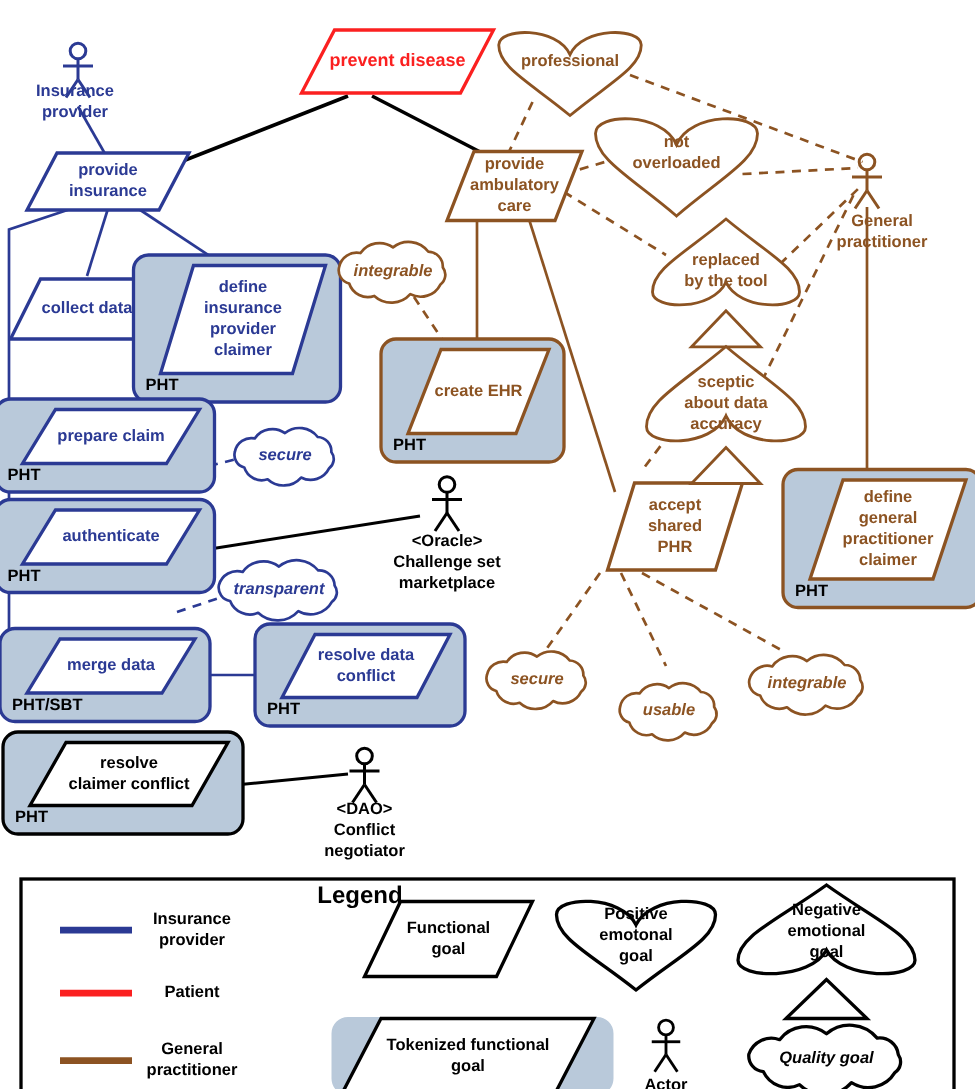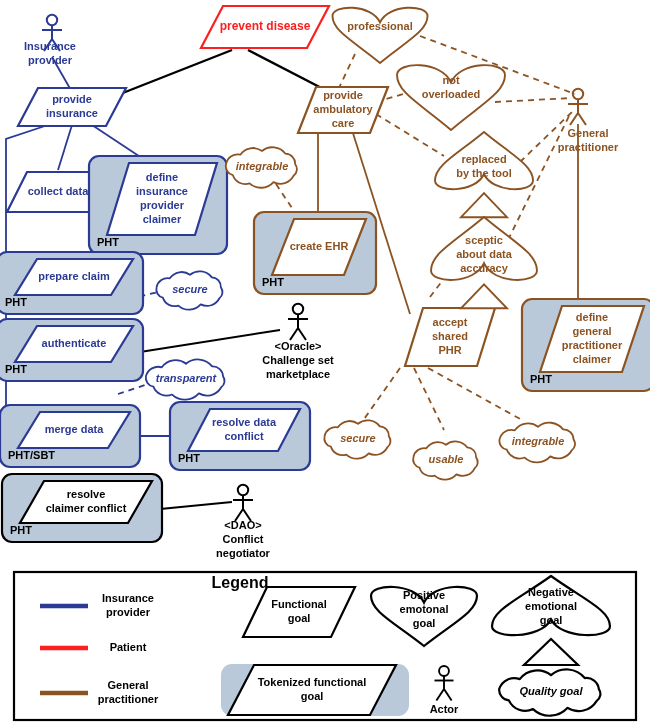--- a/index.html
+++ b/index.html
@@ -1,19 +1,19 @@
 <!DOCTYPE html>
 <html><head>
 <meta charset="utf-8">
 <style>
   html,body{margin:0;padding:0;background:#ffffff;}
   body{width:650px;height:726px;position:relative;
        font-family:"Liberation Sans","DejaVu Sans",sans-serif;
        overflow:hidden;}
-  #root{position:absolute;left:0;top:2px;width:650px;height:536px;}
+  #root{position:absolute;left:0;top:16px;width:650px;height:536px;}
   svg{position:absolute;left:0;top:0;width:650px;height:726px;}
   .lbl{font-family:"Liberation Sans","DejaVu Sans",sans-serif;
        text-anchor:middle;dominant-baseline:middle;}
 </style>
 </head>
 <body>
 
 <div id="root">
   <svg id="canvas" viewBox="0 0 650 726" xmlns="http://www.w3.org/2000/svg">
       <g>

